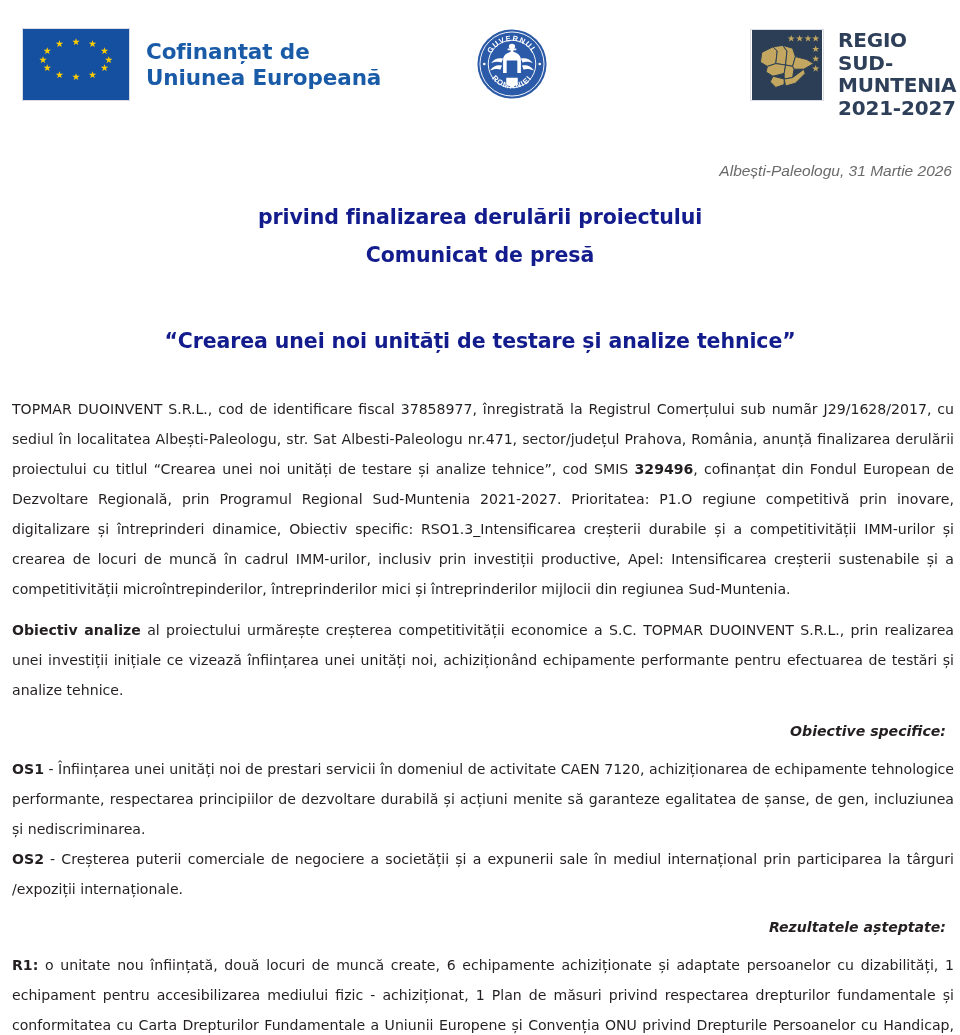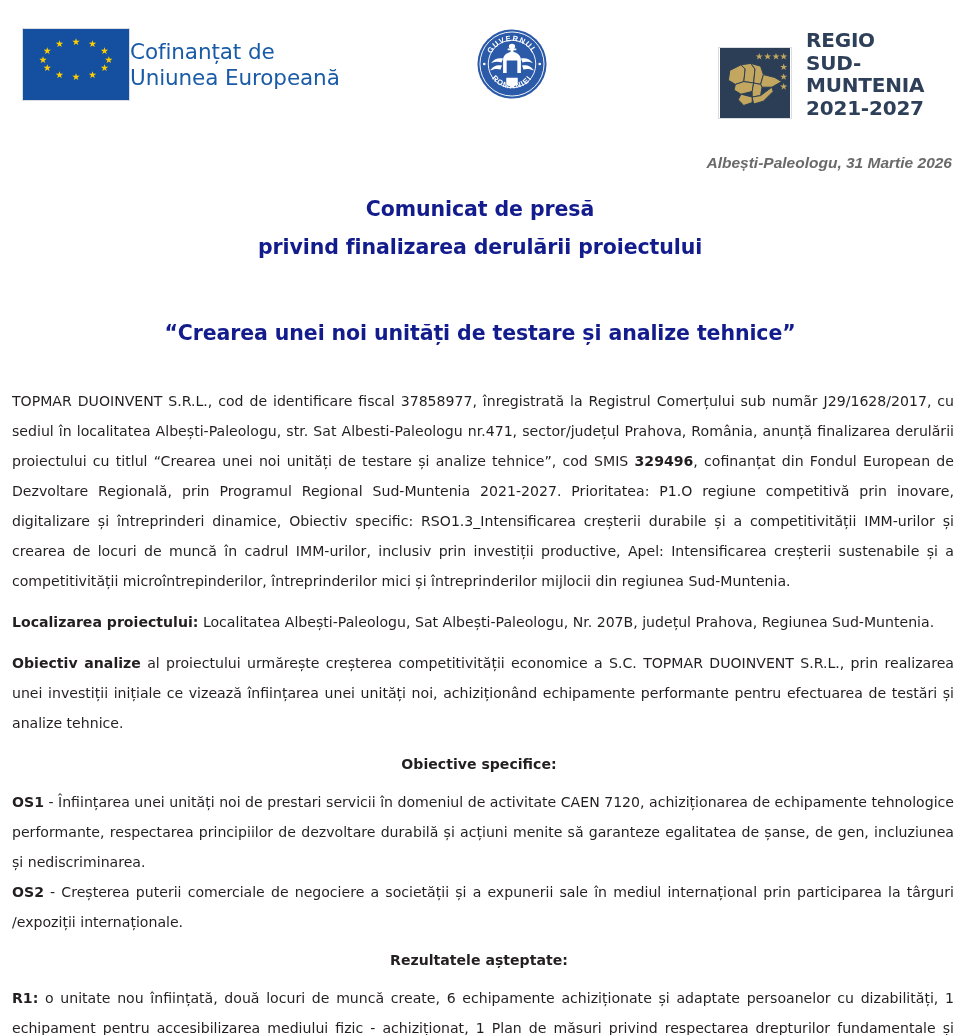--- a/index.html
+++ b/index.html
@@ -52,22 +52,23 @@
     position: absolute;
     color: #FFCC00;
     font-size: 9.5px;
     line-height: 9.5px;
     width: 10px;
     height: 10px;
     text-align: center;
     transform: translate(-50%, -50%);
   }
   .eu-label {
+    margin-left: 16px;
     color: #1A5BA8;
-    font-weight: normal;
+    font-weight: bold;
     font-size: 21.5px;
     line-height: 26px;
     letter-spacing: -0.1px;
     white-space: pre-line;
   }
 
   
   .gov-block {
     position: absolute;
     left: 476px;
@@ -77,24 +78,24 @@
   }
   .gov-seal {
     width: 72px;
     height: 72px;
     display: block;
   }
 
   
   .regio-block {
     position: absolute;
-    left: 718px;
+    left: 750px;
     top: 29px;
     display: flex;
-    align-items: flex-end;
+    align-items: flex-start;
   }
   .regio-mark {
     width: 74px;
     height: 72px;
     display: block;
     flex: 0 0 auto;
     border: 1px solid #d9dde3;
     box-sizing: border-box;
   }
   .regio-label {
@@ -104,24 +105,24 @@
     font-size: 20px;
     line-height: 22.5px;
     letter-spacing: -0.2px;
     white-space: pre-line;
   }
 
   
   .dateline {
     text-align: right;
     padding-right: 8px;
-    margin-top: 24px;
+    margin-top: 32px;
     font-family: "Liberation Sans", sans-serif;
     font-style: italic;
-    font-weight: bold;
+    font-weight: normal;
     font-size: 15.5px;
     color: #6a6a6a;
   }
 
   
   .title-block {
     margin-top: 18px;
     text-align: center;
     color: #131C8C;
     font-weight: bold;
@@ -147,21 +148,22 @@
   }
   .para {
     text-align: justify;
     text-justify: inter-word;
     margin: 0 0 11px 8px;
   }
   .para b { font-weight: bold; }
   .heading {
     font-weight: bold;
     margin: 8px;
-    text-align: center;
+    text-align: right;
+    font-style: italic;
   }
   .nomargin { margin-bottom: 0; }
 </style>
 </head>
 <body>
 
 <div class="page">
 
   <div class="logo-strip">
 
@@ -249,30 +251,29 @@
       </svg>
       <div class="regio-label">REGIO
 SUD-MUNTENIA
 2021-2027</div>
     </div>
   </div>
 
   <div class="dateline">Albești-Paleologu, 31 Martie 2026</div>
 
   <div class="title-block">
+    <div class="title-line">privind finalizarea derulării proiectului</div>
     <div class="title-line">Comunicat de presă</div>
-    <div class="title-line">privind finalizarea derulării proiectului</div>
     <div class="title-line t3">“Crearea unei noi unități de testare și analize tehnice”</div>
   </div>
 
   <div class="body-wrap">
 
     <p class="para"><span>TOPMAR DUOINVENT S.R.L., cod de identificare fiscal 37858977, înregistrată la Registrul Comerțului sub numãr J29/1628/2017, cu sediul în localitatea Albești-Paleologu, str. Sat Albesti-Paleologu nr.471, sector/județul Prahova, România, anunță finalizarea derulării proiectului cu titlul “Crearea unei noi unități de testare și analize tehnice”, cod SMIS </span><b>329496</b><span>, cofinanțat din Fondul European de Dezvoltare Regională, prin Programul Regional Sud-Muntenia 2021-2027. Prioritatea: P1.O regiune competitivă prin inovare, digitalizare și întreprinderi dinamice, Obiectiv specific: RSO1.3_Intensificarea creșterii durabile și a competitivității IMM-urilor și crearea de locuri de muncă în cadrul IMM-urilor, inclusiv prin investiții productive, Apel: Intensificarea creșterii sustenabile și a competitivității microîntrepinderilor, întreprinderilor mici și întreprinderilor mijlocii din regiunea Sud-Muntenia.</span></p>
 
-    <p class="para"><b>Localizarea proiectului:</b><span> Localitatea Albești-Paleologu, Sat Albești-Paleologu, Nr. 207B, județul Prahova, Regiunea Sud-Muntenia.</span></p>
 
     <p class="para"><b>Obiectiv analize</b><span> al proiectului urmărește creșterea competitivității economice a S.C. TOPMAR DUOINVENT S.R.L., prin realizarea unei investiții inițiale ce vizează înființarea unei unități noi, achiziționând echipamente performante pentru efectuarea de testări și analize tehnice.</span></p>
 
     <p class="heading">Obiective specifice:</p>
 
     <p class="para nomargin"><b>OS1</b><span> - Înființarea unei unități noi de prestari servicii în domeniul de activitate CAEN 7120, achiziționarea de echipamente tehnologice performante, respectarea principiilor de dezvoltare durabilă și acțiuni menite să garanteze egalitatea de șanse, de gen, incluziunea și nediscriminarea.</span></p>
 
     <p class="para nomargin"><b>OS2</b><span> - Creșterea puterii comerciale de negociere a societății și a expunerii sale în mediul internațional prin participarea la târguri /expoziții internaționale.</span></p>
 
 

